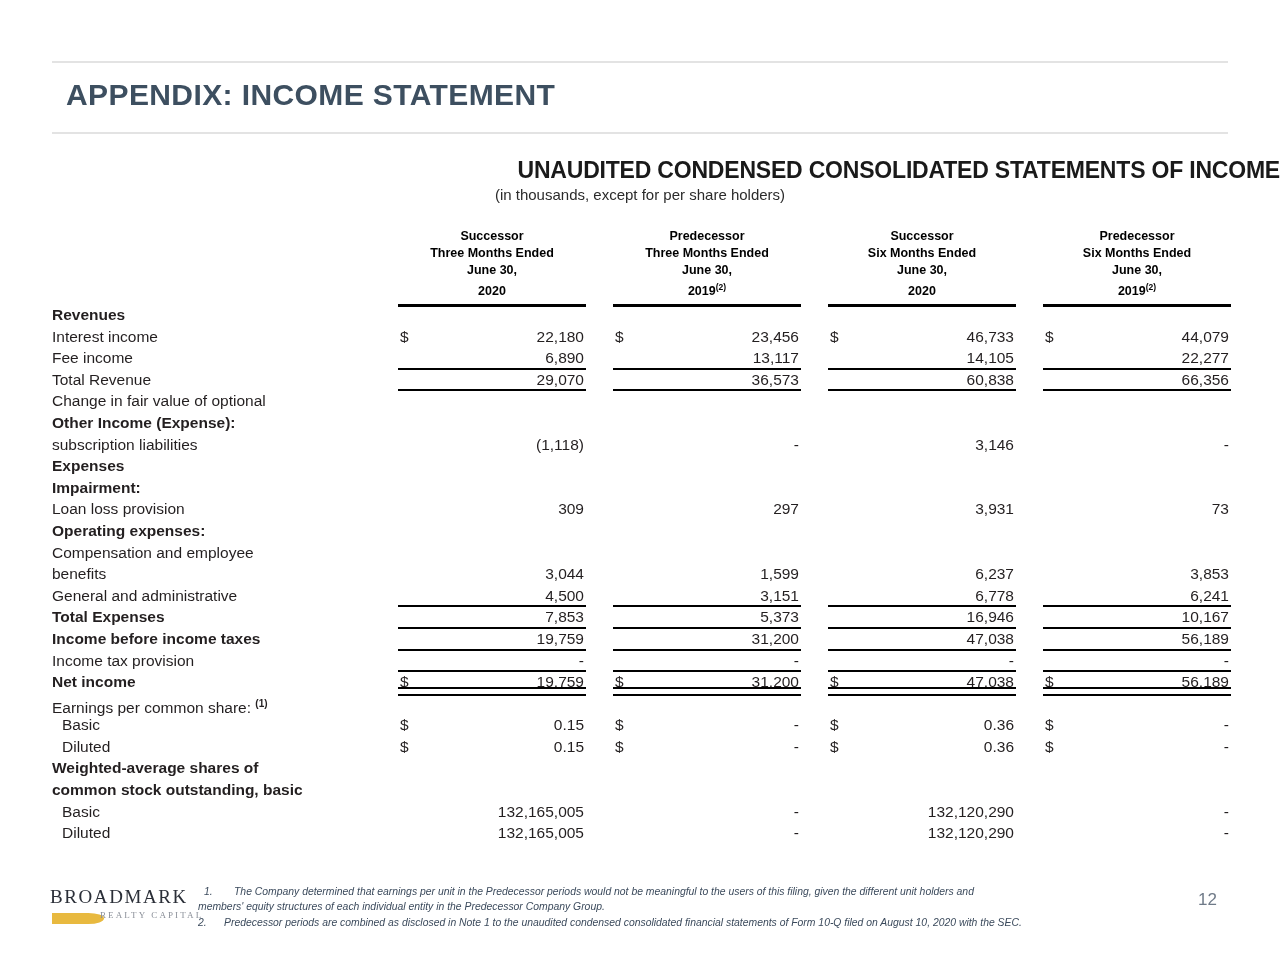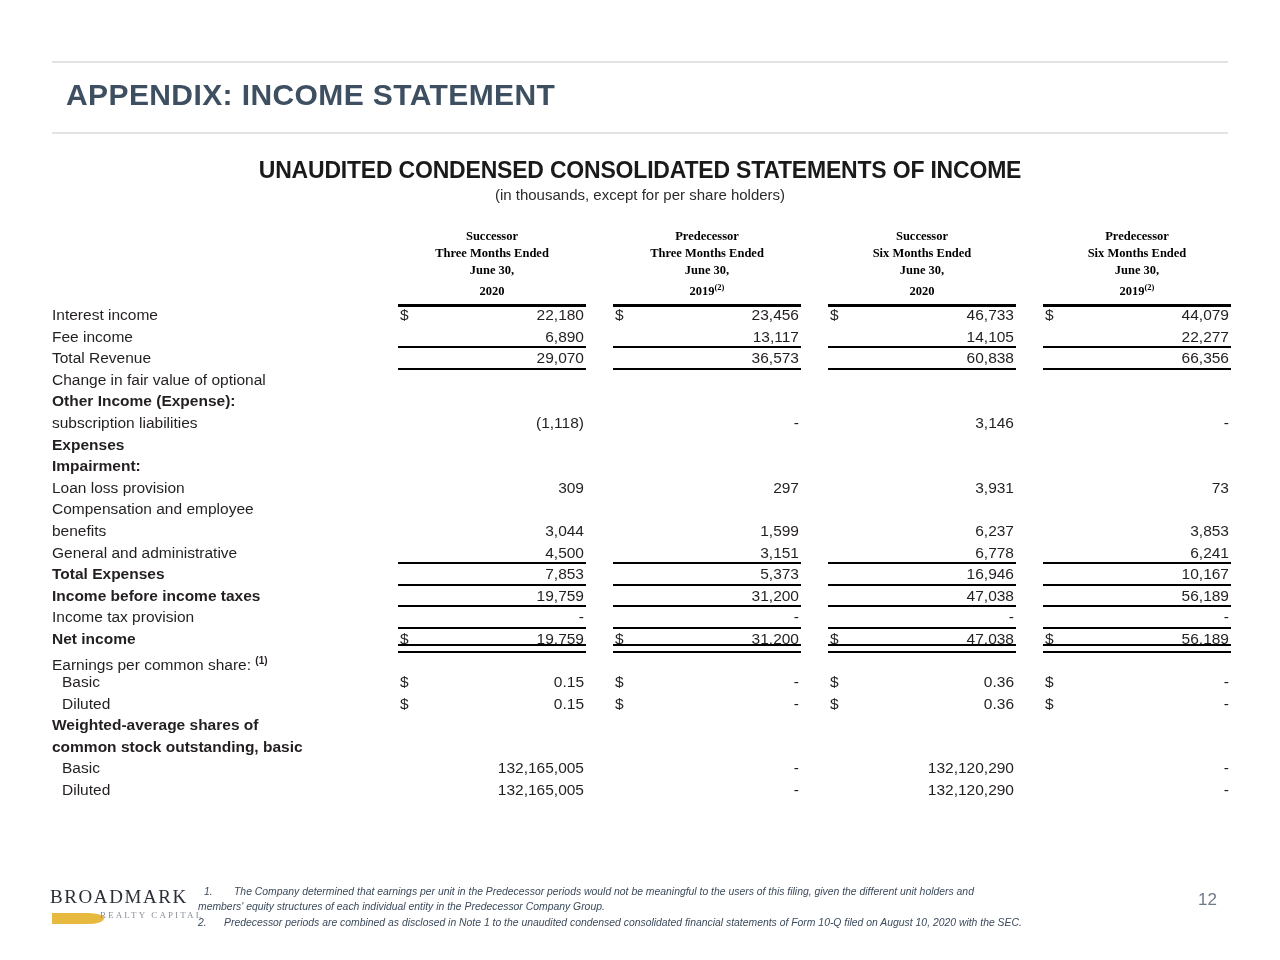--- a/index.html
+++ b/index.html
@@ -36,21 +36,21 @@
     font-weight: bold;
     letter-spacing: 0.4px;
     color: #3d4f60;
   }
 
   
   .stmt-title {
     position: absolute;
     left: 0; top: 157px;
     width: 1280px;
-    text-align: center;
+    text-align: right;
     font-size: 23px;
     font-weight: bold;
     letter-spacing: -0.2px;
     color: #1a1a1a;
   }
   .stmt-sub {
     position: absolute;
     left: 0; top: 186px;
     width: 1280px;
     text-align: center;
@@ -72,21 +72,20 @@
   }
   .colhead {
     position: absolute;
     top: 0;
     width: 188px;
     text-align: center;
     font-size: 12.5px;
     font-weight: bold;
     line-height: 17px;
     color: #000;
-    font-family: Liberation Serif, serif;
   }
   .colhead .ln { display: block; white-space: nowrap; }
   .colhead sup { font-size: 8.5px; vertical-align: super; }
   .colhead .hrule {
     display: block;
     margin-top: 4px;
     height: 3px;
     background: #000;
   }
 
@@ -232,20 +231,23 @@
     </div>
     <div class="colhead" style="left:991px">
       <span class="ln">Predecessor</span>
       <span class="ln">Six Months Ended</span>
       <span class="ln">June 30,</span>
       <span class="ln"><span>2019</span><sup>(2)</sup></span>
       <span class="hrule"></span>
     </div>
   </div>
 
+  <div class="row">
+    <div class="label b">Revenues</div>
+  </div>
 
   <div class="row">
     <div class="label">Interest income</div>
     <div class="cell" style="left:346px">
       <span class="cur">$</span>
       <span class="val">22,180</span>
     </div>
     <div class="cell" style="left:561px">
       <span class="cur">$</span>
       <span class="val">23,456</span>
@@ -333,20 +335,23 @@
       <span class="val">297</span>
     </div>
     <div class="cell" style="left:776px">
       <span class="val">3,931</span>
     </div>
     <div class="cell" style="left:991px">
       <span class="val">73</span>
     </div>
   </div>
 
+  <div class="row">
+    <div class="label b">Operating expenses:</div>
+  </div>
 
   <div class="row">
     <div class="label">Compensation and employee</div>
   </div>
 
   <div class="row">
     <div class="label">benefits</div>
     <div class="cell" style="left:346px">
       <span class="val">3,044</span>
     </div>

